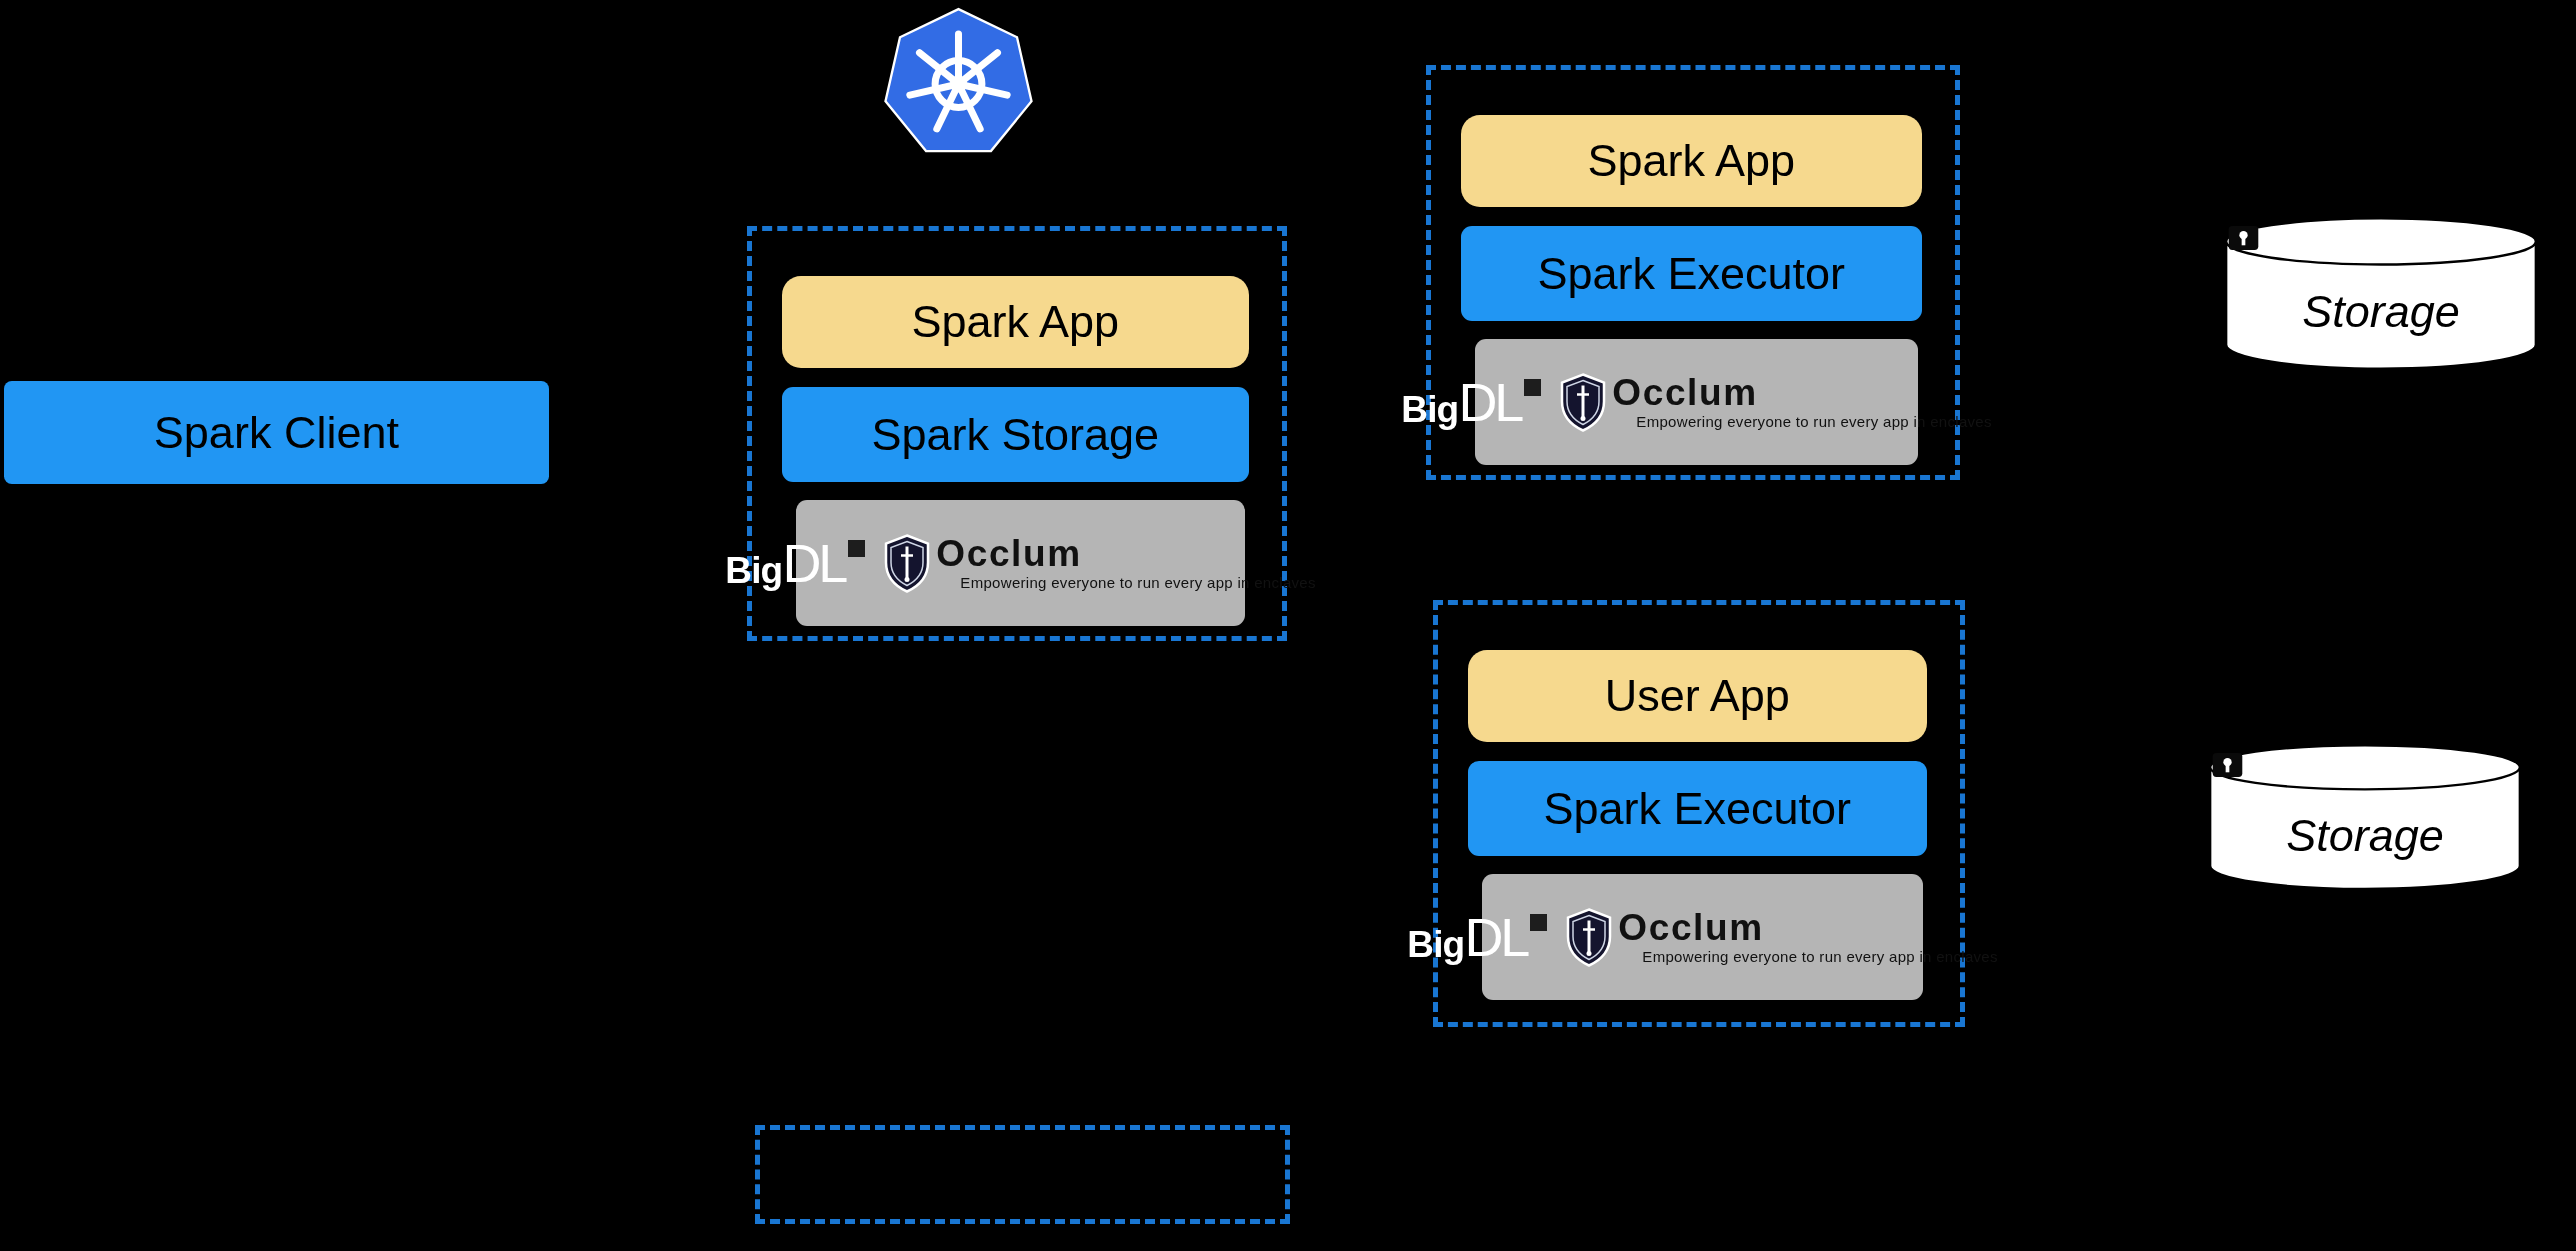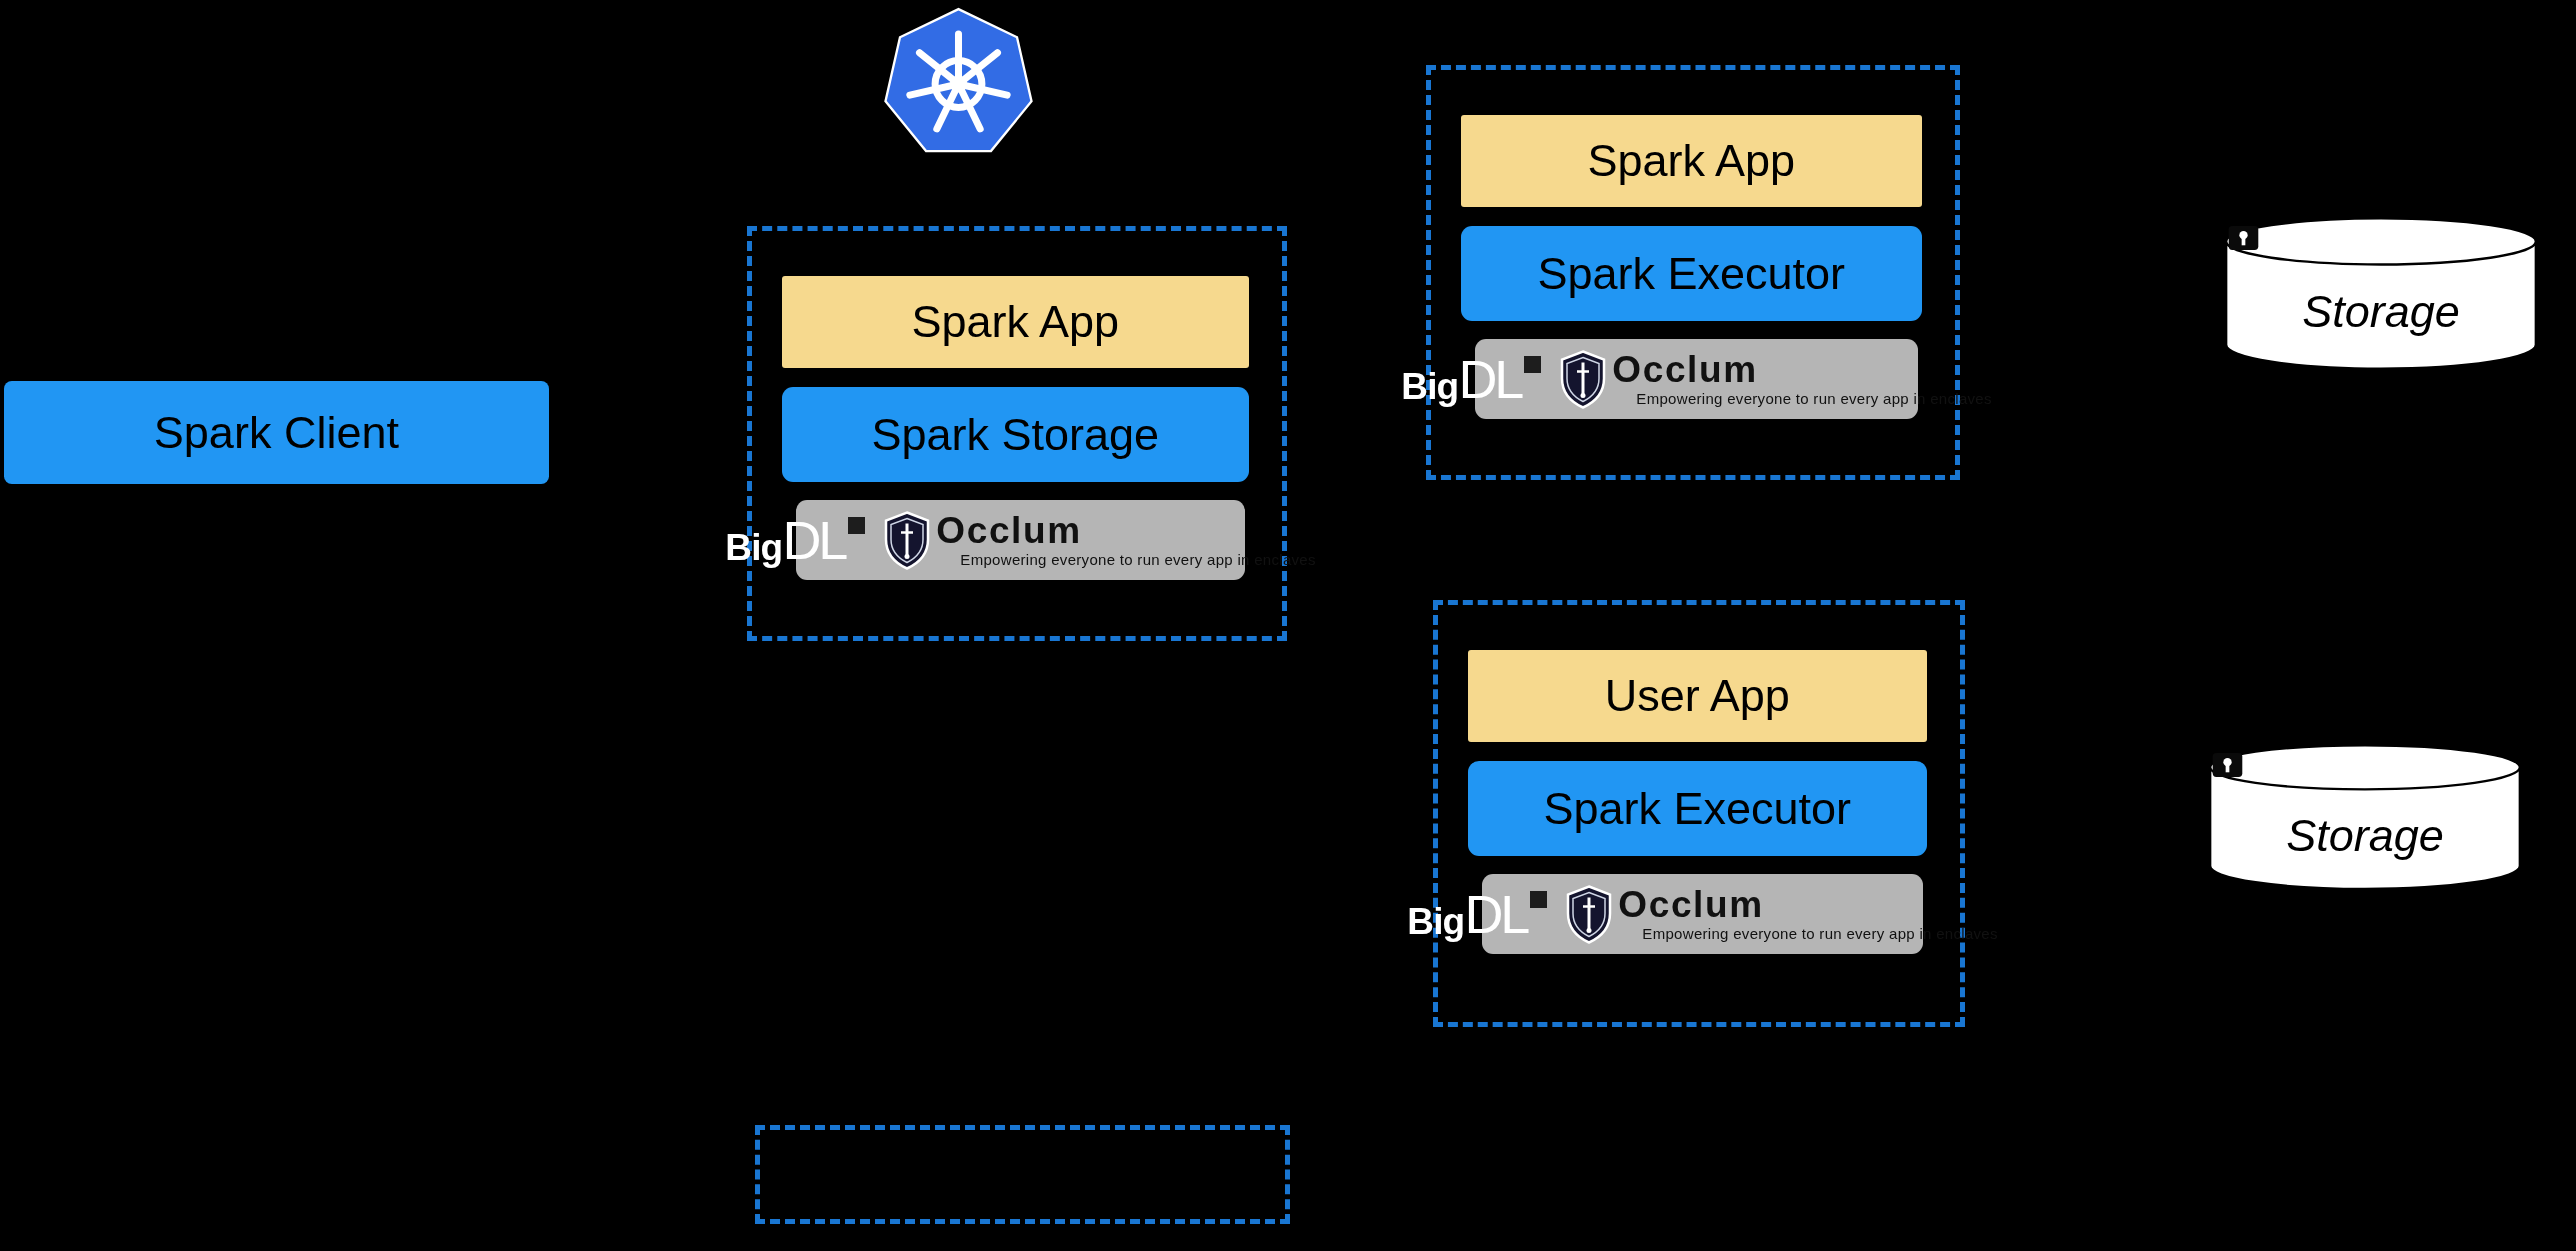--- a/index.html
+++ b/index.html
@@ -19,30 +19,30 @@
     position: absolute;
     display: flex;
     align-items: center;
     justify-content: center;
     color: #000;
     font-size: 45px;
     font-weight: 500;
     white-space: nowrap;
   }
   .blue-btn { background: var(--blue, #2196F3); border-radius: 11px; }
-  .tan-btn  { background: var(--tan, #F6D98E);  border-radius: 3px; align-items: center; }
+  .tan-btn  { background: var(--tan, #F6D98E);  border-radius: 19px; align-items: center; }
 
   
   .pod {
     position: absolute;
     border: 5.4px dashed var(--pod-border, #1976D2);
   }
   .pod .app     { top: 45px;  height: 92px; left: 29.6px; right: 33px; }
   .pod .runtime { top: 156px; height: 95px; left: 29.6px; right: 33px; }
-  .pod .logo-bar{ top: 269px; height: 80px; left: 44px; right: 37px; }
+  .pod .logo-bar{ top: 269px; height: 126px; left: 44px; right: 37px; }
 
   
   #k8s-logo            { left: 865px; top: 6.2px;    width: 187px; height: 156px; }
   #spark-client        { left: 3.9px;    top: 381px;  width: 545px; height: 103px; border-radius: 7.8px; }
   #driver-pod          { left: 747px;  top: 226px;  width: 540px; height: 415px; }
   #executor-pod-top    { left: 1426px; top: 65px;   width: 534px; height: 415px; }
   #executor-pod-bottom { left: 1433px; top: 600px;  width: 532px; height: 427px; }
   #empty-pod           { left: 755px;  top: 1125px; width: 535px; height: 99px; }
   #storage-top         { left: 2223px; top: 216px;  width: 316px; height: 159px; }
   #storage-bottom      { left: 2207px; top: 743px;  width: 316px; height: 152px; }

